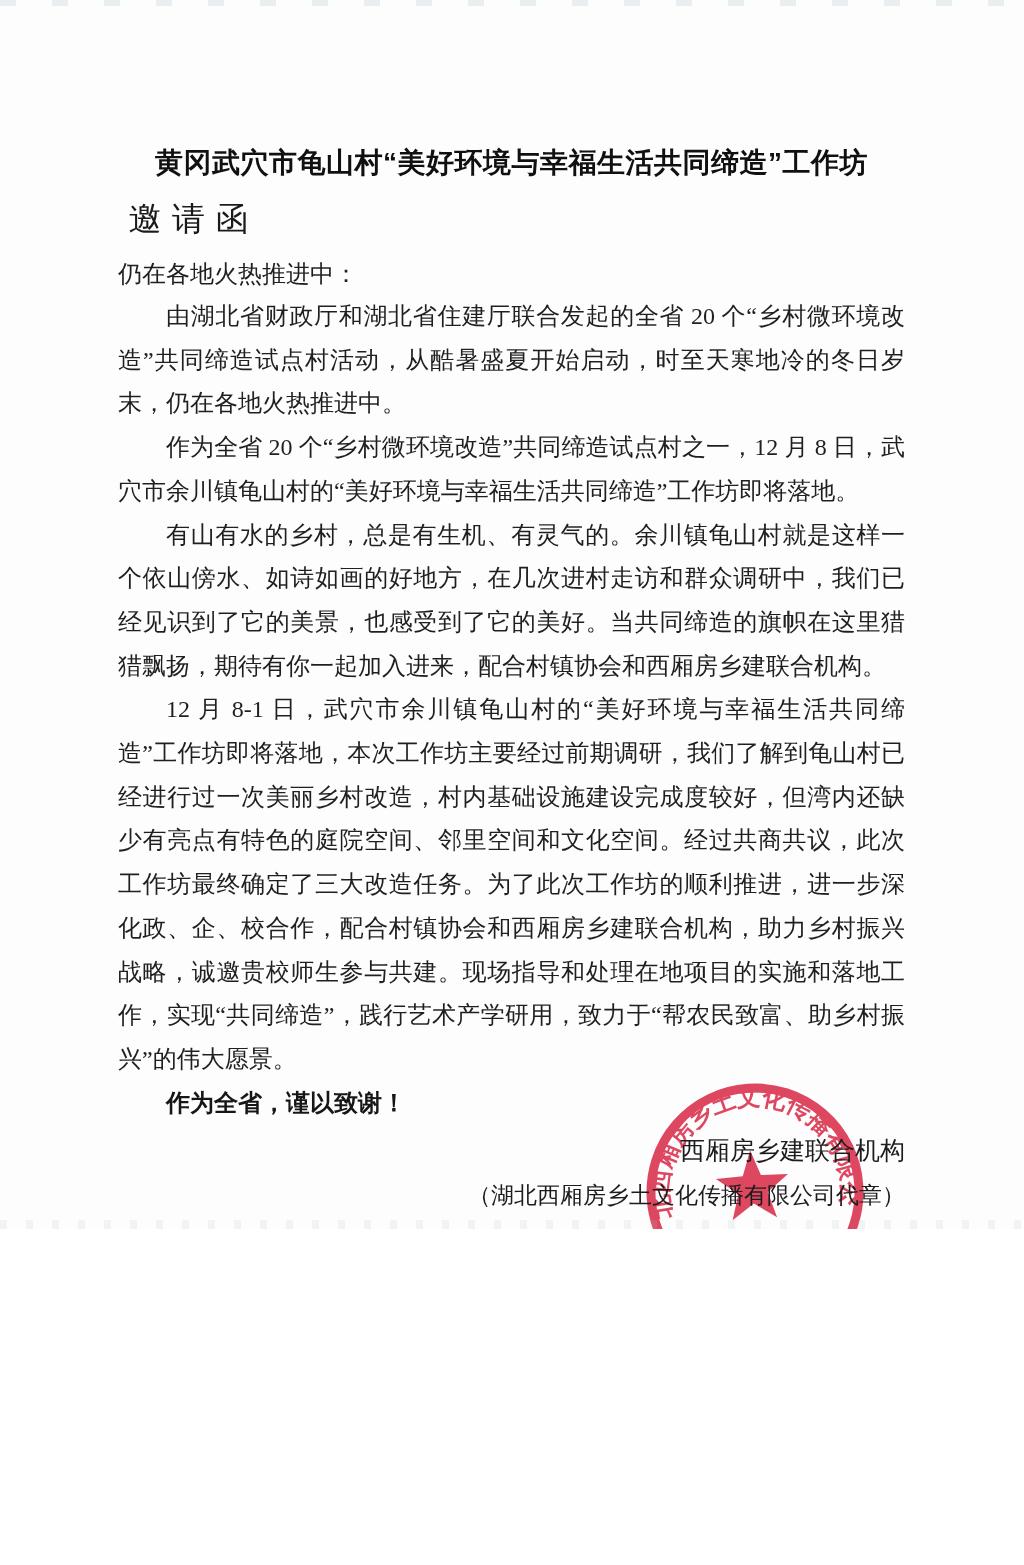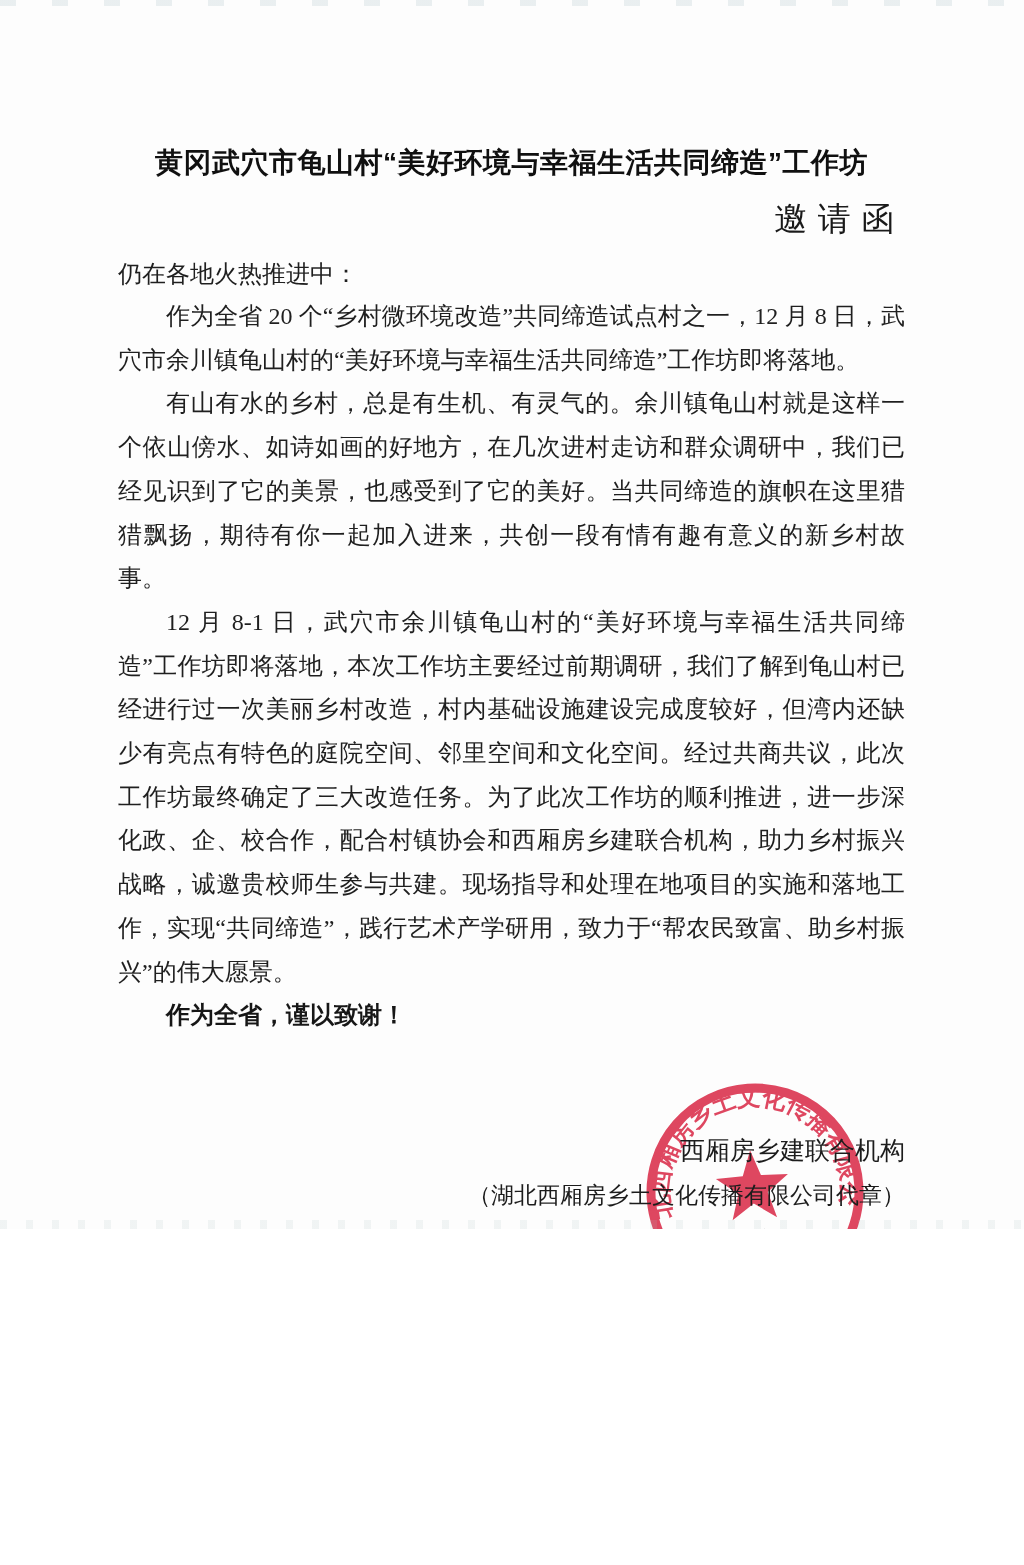--- a/index.html
+++ b/index.html
@@ -32,21 +32,21 @@
     font-family:"Liberation Sans",sans-serif;
     font-weight:700;
     font-size:28px;line-height:36px;
     text-align:center;color:#101010;
     letter-spacing:.5px;
   }
   .doc-subtitle{
     margin:17px 0 0 0;
     font-weight:400;
     font-size:33px;line-height:43px;
-    text-align:right;color:#1a1a1a;
+    text-align:left;color:#1a1a1a;
     letter-spacing:.32em;text-indent:.32em;
   }
   .salutation{
     margin:18px 0 0 0;
     font-size:24px;line-height:30px;
   }
   .body-text p{
     margin:0;
     font-size:24px;
     line-height:43.7px;
@@ -86,22 +86,23 @@
 <div class="page">
 
   <div class="scan-top"></div>
 
   <div class="content">
     <h1 class="doc-title">黄冈武穴市龟山村“美好环境与幸福生活共同缔造”工作坊</h1>
     <h2 class="doc-subtitle">邀请函</h2>
     <p class="salutation">仍在各地火热推进中：</p>
 
     <div class="body-text">
+      <p>由湖北省财政厅和湖北省住建厅联合发起的全省 20 个“乡村微环境改造”共同缔造试点村活动，从酷暑盛夏开始启动，时至天寒地冷的冬日岁末，仍在各地火热推进中。</p>
       <p>作为全省 20 个“乡村微环境改造”共同缔造试点村之一，12 月 8 日，武穴市余川镇龟山村的“美好环境与幸福生活共同缔造”工作坊即将落地。</p>
-      <p>有山有水的乡村，总是有生机、有灵气的。余川镇龟山村就是这样一个依山傍水、如诗如画的好地方，在几次进村走访和群众调研中，我们已经见识到了它的美景，也感受到了它的美好。当共同缔造的旗帜在这里猎猎飘扬，期待有你一起加入进来，共创一段有情有趣有意义的新乡村故事。</p>
+      <p>有山有水的乡村，总是有生机、有灵气的。余川镇龟山村就是这样一个依山傍水、如诗如画的好地方，在几次进村走访和群众调研中，我们已经见识到了它的美景，也感受到了它的美好。当共同缔造的旗帜在这里猎猎飘扬，期待有你一起加入进来，配合村镇协会和西厢房乡建联合机构。</p>
       <p>12 月 8-1 日，武穴市余川镇龟山村的“美好环境与幸福生活共同缔造”工作坊即将落地，本次工作坊主要经过前期调研，我们了解到龟山村已经进行过一次美丽乡村改造，村内基础设施建设完成度较好，但湾内还缺少有亮点有特色的庭院空间、邻里空间和文化空间。经过共商共议，此次工作坊最终确定了三大改造任务。为了此次工作坊的顺利推进，进一步深化政、企、校合作，配合村镇协会和西厢房乡建联合机构，助力乡村振兴战略，诚邀贵校师生参与共建。现场指导和处理在地项目的实施和落地工作，实现“共同缔造”，践行艺术产学研用，致力于“帮农民致富、助乡村振兴”的伟大愿景。</p>
       <p class="closing">作为全省，谨以致谢！</p>
     </div>
   </div>
 
   <svg class="seal" viewBox="0 0 228 228" aria-hidden="true">
     <defs>
       <path id="sealTopArc" d="M 32.2 143.8 A 87 87 0 1 1 195.8 143.8" fill="none"></path>
       <path id="sealBottomArc" d="M 38.6 166.8 A 92 92 0 0 0 189.4 166.8" fill="none"></path>
     </defs>

